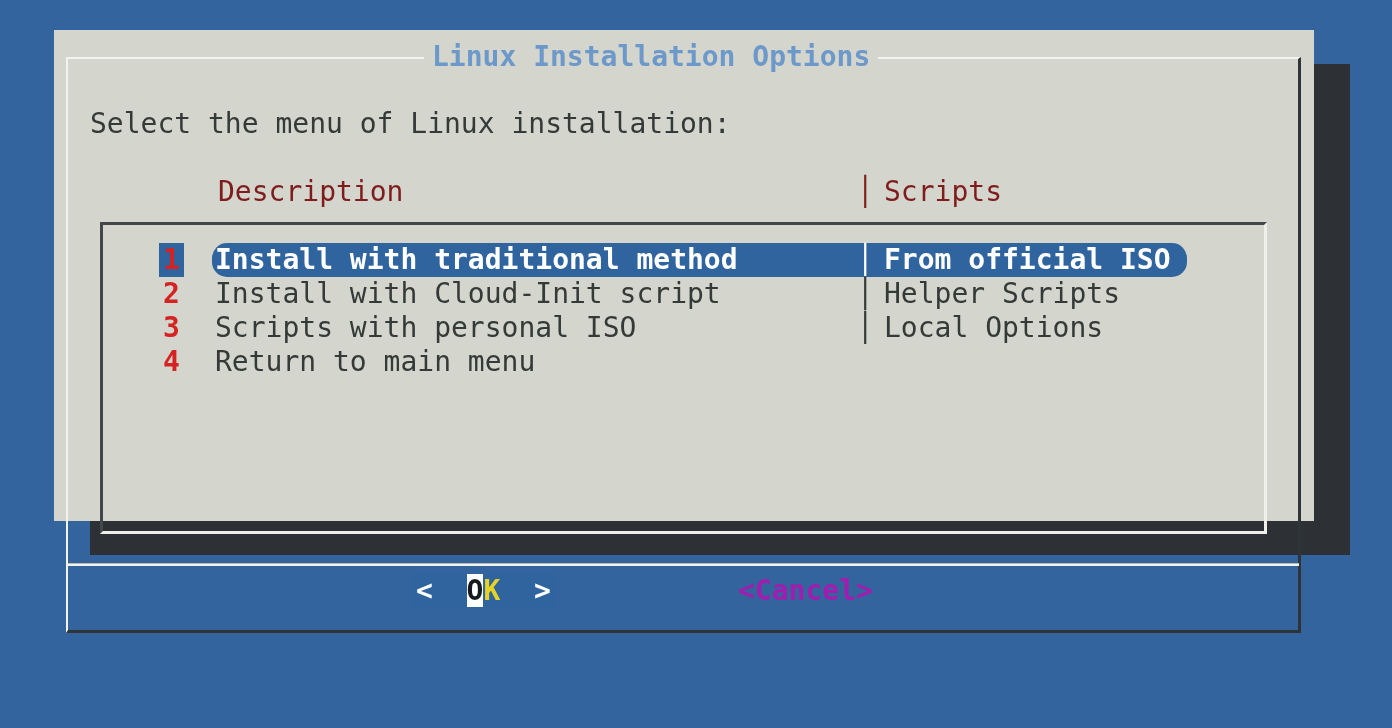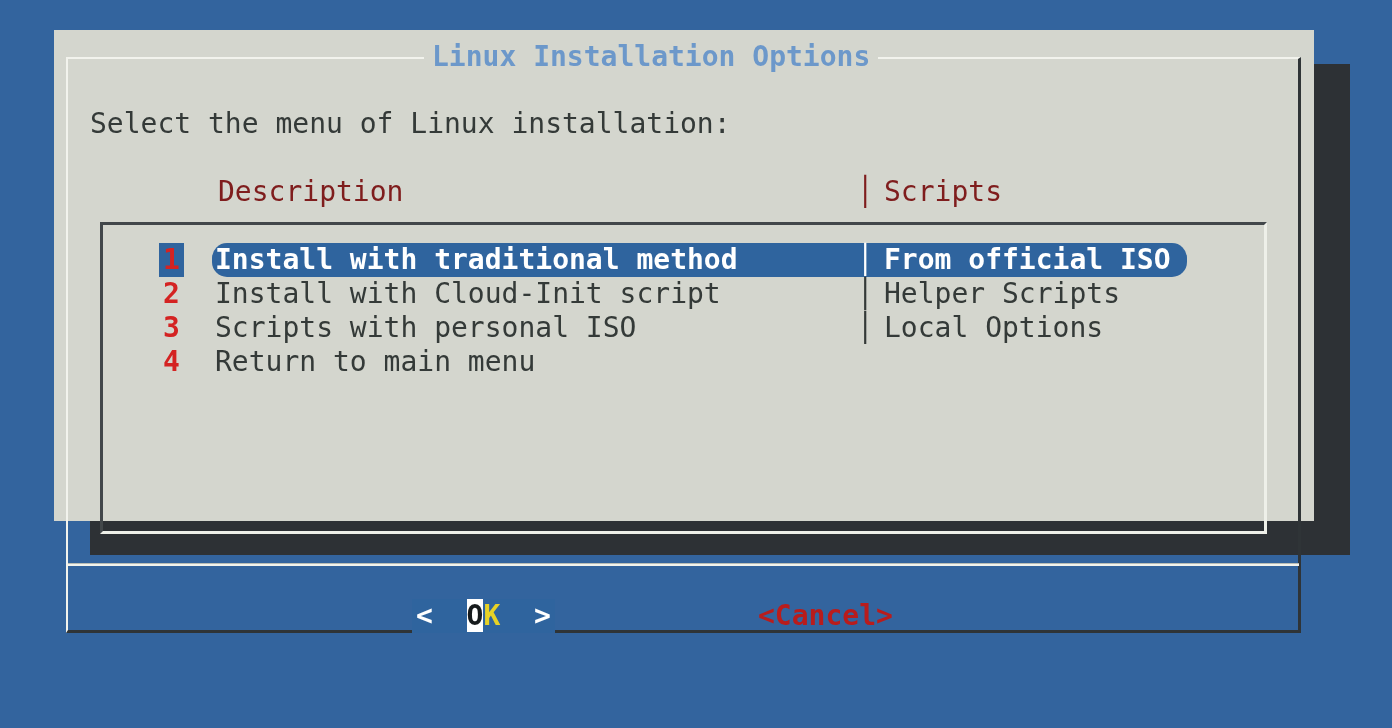--- a/index.html
+++ b/index.html
@@ -134,21 +134,21 @@
     top: 533px;
     width: 1231px;
     height: 2px;
     background: #f2f3ed;
     border-top: 1px solid #b9bdb6;
   }
 
   .buttons {
     position: absolute;
     left: 0;
-    top: 569px;
+    top: 544px;
     width: 100%;
     height: 34px;
     line-height: 34px;
   }
   .ok-button {
     position: absolute;
     left: 358px;
     height: 34px;
     padding: 0 4px;
     background: #2f649e;
@@ -157,25 +157,24 @@
     white-space: pre;
     cursor: pointer;
   }
   .ok-button .cursor-char { background: #ffffff; color: #161a1c; }
   .ok-button .hot-char    { color: #e7d226; }
 
   .cancel-button {
     position: absolute;
     left: 684px;
     height: 34px;
-    color: #b91c1c;
+    color: #a21caf;
     font-weight: bold;
     white-space: pre;
     cursor: pointer;
-    margin-left: 20px;
   }
 </style>
 </head>
 <body>
 
 <div class="dialog">
 
   <div class="frame"></div>
 
   <div class="title">Linux Installation Options</div>

